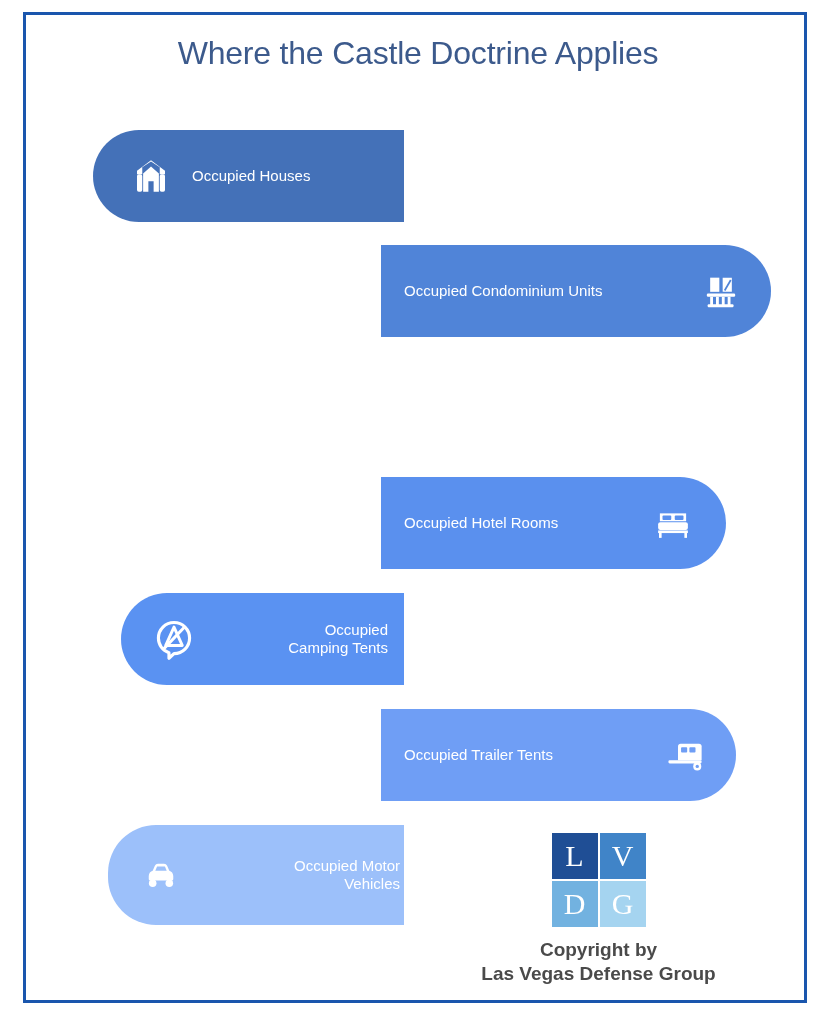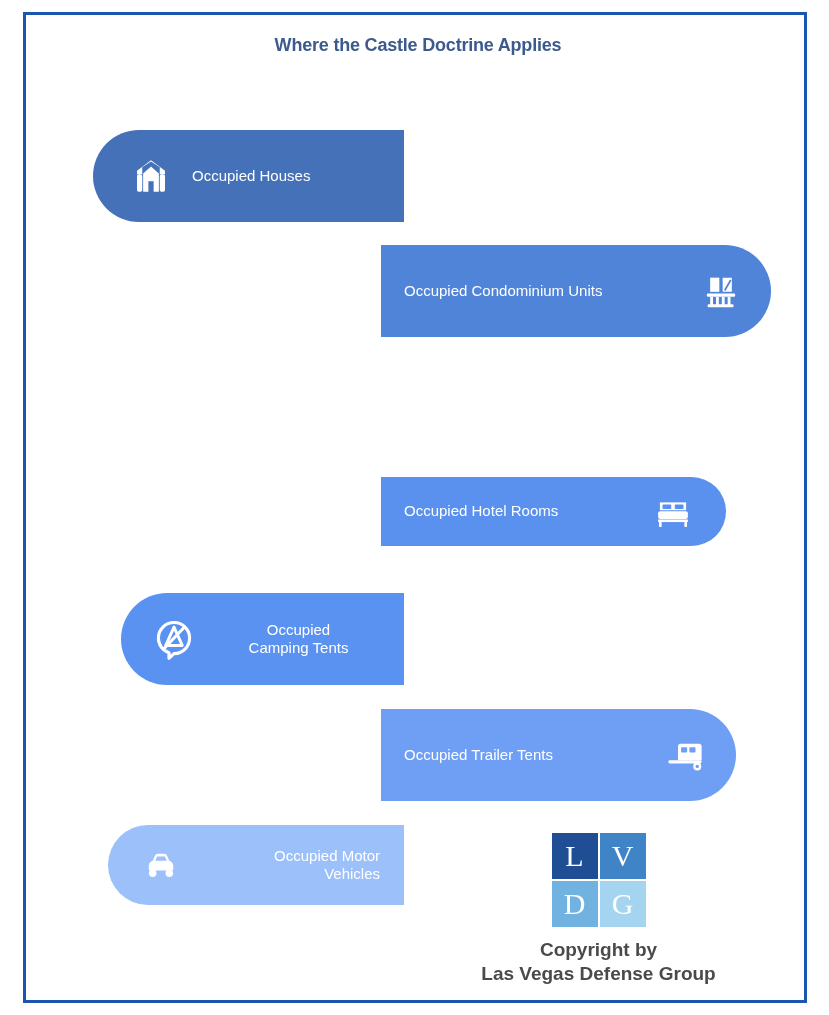--- a/index.html
+++ b/index.html
@@ -25,22 +25,22 @@
     box-sizing: border-box;
     background: #ffffff;
   }
 
   #title {
     position: absolute;
     left: 0;
     top: 20px;
     width: 784px;
     text-align: center;
-    font-size: 18px;
-    font-weight: bold;
+    font-size: 32px;
+    font-weight: normal;
     color: #3c5a8c;
     letter-spacing: -0.2px;
   }
 
   
   .bar {
     position: absolute;
     display: flex;
     align-items: center;
     box-sizing: border-box;
@@ -137,21 +137,21 @@
         <rect x="11" y="31" width="3.4" height="10"></rect>
         <rect x="18" y="31" width="3.4" height="10"></rect>
         <rect x="25" y="31" width="3.4" height="10"></rect>
         <rect x="32" y="31" width="3.4" height="10"></rect>
         <rect x="8" y="40" width="31" height="3.5" rx="1.2"></rect>
       </svg>
     </span>
   </div>
 
 
-  <div class="bar right-anchor" style="left: 355px; top: 462px; width: 345px; height: 69px; padding-left: 23px; padding-right: 30px; background-color: rgb(90, 144, 238);">
+  <div class="bar right-anchor" style="left: 355px; top: 462px; width: 345px; height: 92px; padding-left: 23px; padding-right: 30px; background-color: rgb(90, 144, 238);">
     <span class="bar-label align-left" style="flex:1 1 auto;">Occupied Hotel Rooms</span>
     <span class="bar-icon" style="width:46px;height:46px;">
       <svg viewBox="0 0 48 48" width="42" height="42" fill="#ffffff" aria-hidden="true">
         <path d="M9 13 L39 13 L39 22 L9 22 Z"></path>
         <rect x="12" y="15.5" width="10" height="5" rx="1" fill="#5a90ee"></rect>
         <rect x="26" y="15.5" width="10" height="5" rx="1" fill="#5a90ee"></rect>
         <rect x="7" y="23" width="34" height="9" rx="2.5"></rect>
         <rect x="7" y="32.5" width="34" height="3"></rect>
         <rect x="8" y="35" width="3" height="6"></rect>
         <rect x="37" y="35" width="3" height="6"></rect>
@@ -160,39 +160,39 @@
   </div>
 
   <div class="bar left-anchor" style="left: 95px; top: 578px; width: 283px; height: 92px; padding-left: 30px; padding-right: 16px; background-color: rgb(90, 146, 242);">
     <span class="bar-icon" style="width:46px;height:46px;">
       <svg viewBox="0 0 48 48" width="44" height="44" fill="none" aria-hidden="true">
         <path d="M24 6 C33.5 6 41 13.5 41 23 C41 32.5 33.5 40 24 40 L18.5 45 L18.5 39 C11.5 36.8 7 30.4 7 23 C7 13.5 14.5 6 24 6 Z" stroke="#ffffff" stroke-width="3.4" fill="none" stroke-linejoin="round"></path>
         <path d="M24 11 L33 31 L15 31 Z" stroke="#ffffff" stroke-width="3.2" fill="none" stroke-linejoin="round"></path>
         <path d="M13 34.5 L35 11.5" stroke="#ffffff" stroke-width="3.2" stroke-linecap="round"></path>
       </svg>
     </span>
-    <span class="bar-label align-right" style="flex:1 1 auto; margin-left:12px;text-align:center;">Occupied
+    <span class="bar-label align-right" style="flex:1 1 auto; margin-left:12px;">Occupied
 Camping Tents</span>
   </div>
 
   <div class="bar right-anchor" style="left: 355px; top: 694px; width: 355px; height: 92px; padding-left: 23px; padding-right: 28px; background-color: rgb(111, 158, 245);">
     <span class="bar-label align-left" style="flex:1 1 auto;">Occupied Trailer Tents</span>
     <span class="bar-icon" style="width:46px;height:46px;">
       <svg viewBox="0 0 48 48" width="42" height="42" fill="#ffffff" aria-hidden="true">
         <path d="M16 14 C16 12 17.2 11 19 11 L40 11 C41.8 11 43 12.2 43 14 L43 30 L16 30 Z"></path>
         <rect x="19.5" y="15" width="7" height="6" rx="1" fill="#6f9ef5"></rect>
         <rect x="29" y="15" width="7" height="6" rx="1" fill="#6f9ef5"></rect>
         <rect x="5" y="30" width="38" height="3.6" rx="1.6"></rect>
         <circle cx="38" cy="37" r="4.6"></circle>
         <circle cx="38" cy="37" r="1.9" fill="#6f9ef5"></circle>
       </svg>
     </span>
   </div>
 
-  <div class="bar left-anchor" style="left: 82px; top: 810px; width: 296px; height: 80px; padding-left: 30px; padding-right: 24px; background-color: rgb(156, 192, 250);">
+  <div class="bar left-anchor" style="left: 82px; top: 810px; width: 296px; height: 100px; padding-left: 30px; padding-right: 4px; background-color: rgb(156, 192, 250);">
     <span class="bar-icon" style="width:46px;height:46px;">
       <svg viewBox="0 0 48 48" width="42" height="42" fill="#ffffff" aria-hidden="true">
         <path d="M10 25 C10 22 12 19.5 14.5 19 L17 13.5 C17.7 12 19 11.2 20.5 11.2 L27.5 11.2 C29 11.2 30.3 12 31 13.5 L33.5 19 C36 19.5 38 22 38 25 L38 28.5 C38 29.6 37.2 30.4 36 30.4 L12 30.4 C10.8 30.4 10 29.6 10 28.5 Z"></path>
         <path d="M19.5 14.4 L28.5 14.4 L30.5 19 L17.5 19 Z" fill="#9cc0fa"></path>
         <circle cx="14.5" cy="33.5" r="4.3"></circle>
         <circle cx="33.5" cy="33.5" r="4.3"></circle>
       </svg>
     </span>
     <span class="bar-label align-right" style="flex:1 1 auto; margin-left:12px;">Occupied Motor
 Vehicles</span>

